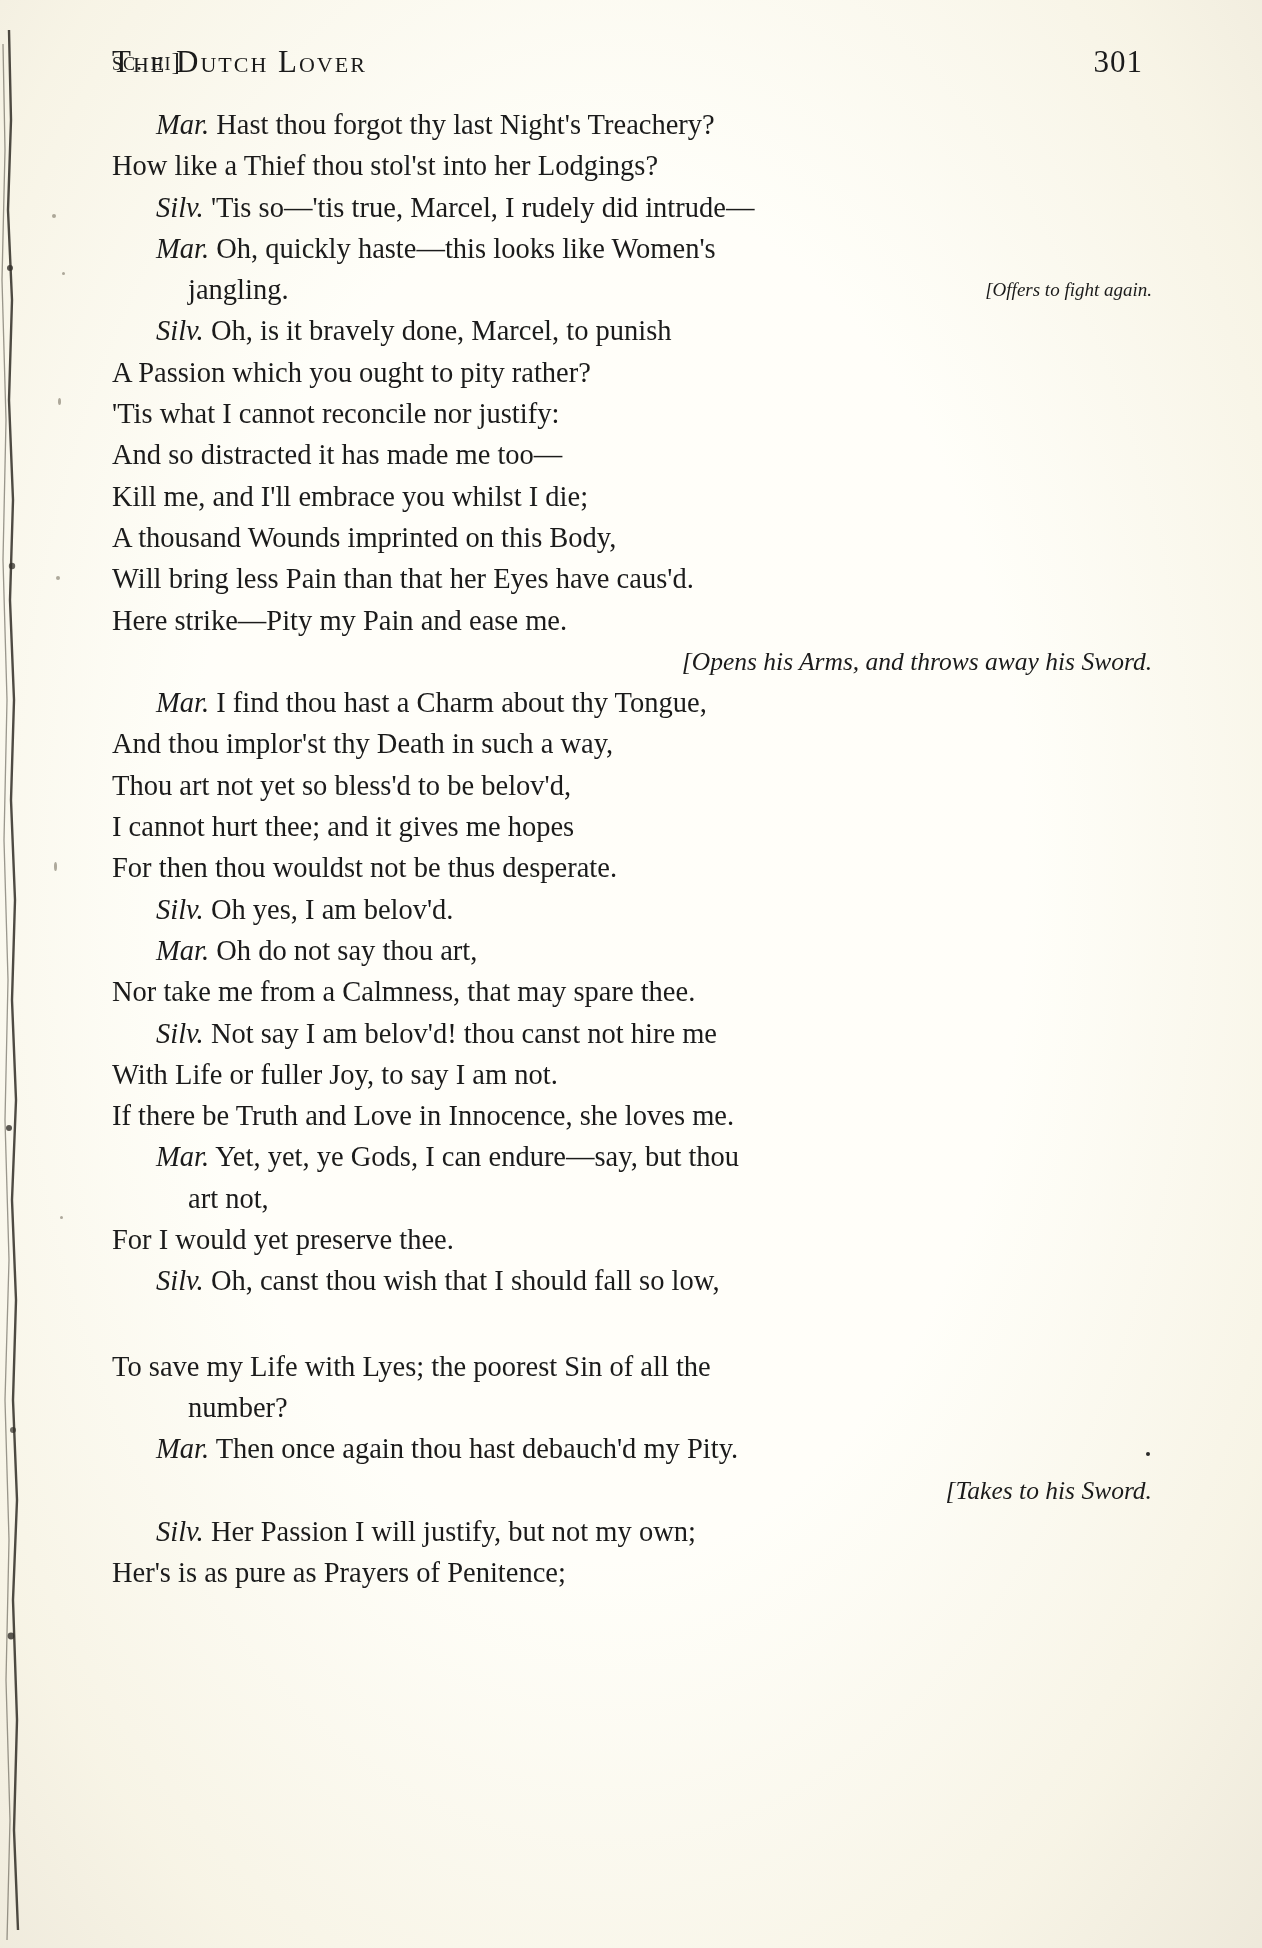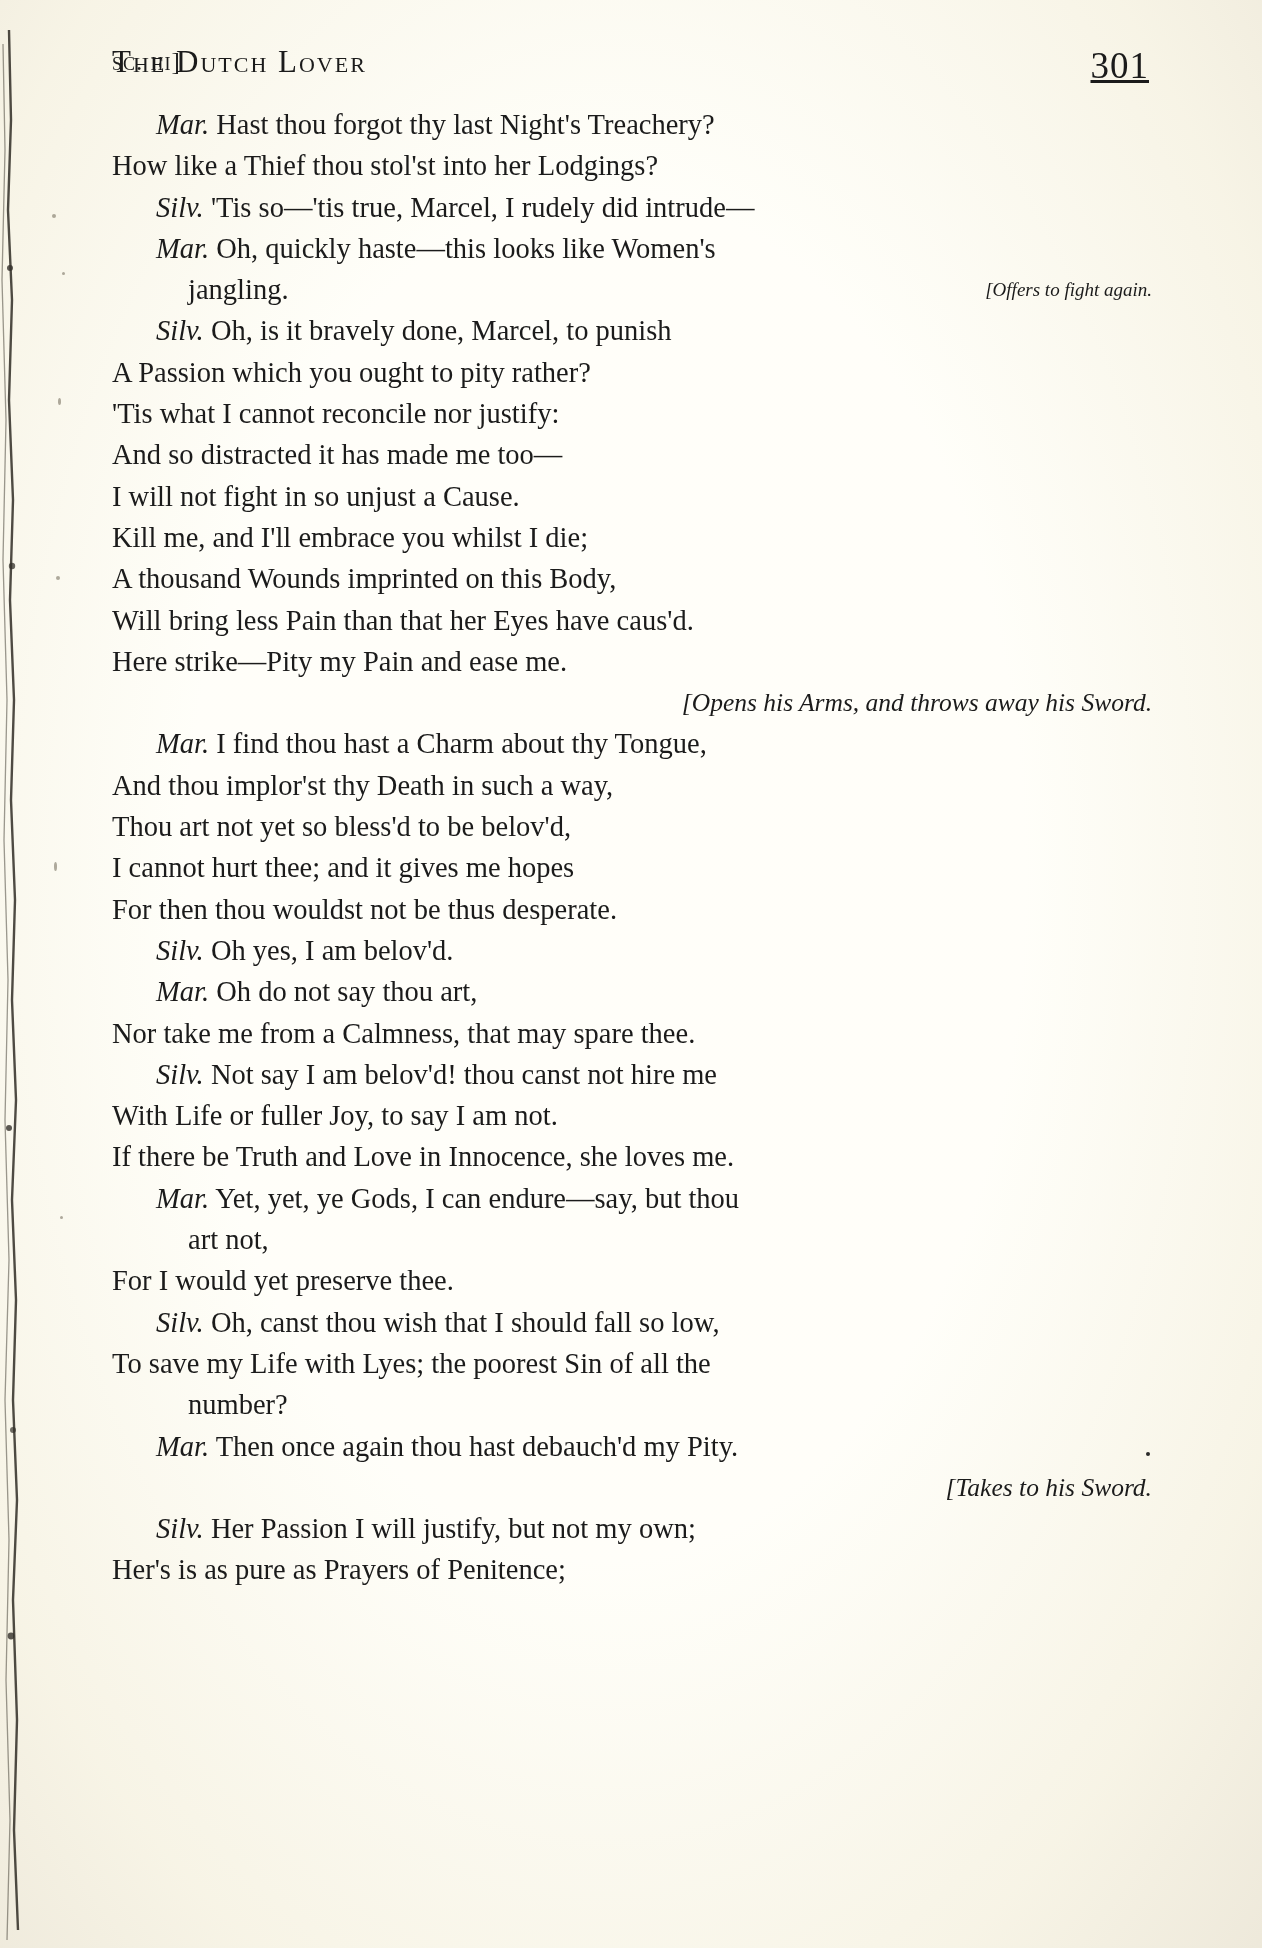--- a/index.html
+++ b/index.html
@@ -64,25 +64,24 @@
     right: 0;
     top: 0;
     text-align: left;
     font-variant: small-caps;
     font-size: 31px;
     letter-spacing: 2px;
     padding-right: 10px;
   }
   .runhead .folio-right {
     position: absolute;
-    right: 3px;
+    right: 9px;
     top: 0;
-    font-size: 37px;
+    font-size: 31px;
     letter-spacing: 1px;
-    text-decoration: underline;
   }
   .body-text {
     margin-top: 14px;
     font-size: 28.5px;
     line-height: 41.3px;
   }
   .ln {
     white-space: pre-wrap;
     position: relative;
   }
@@ -97,20 +96,21 @@
     font-size: 25.5px;
   }
   .stage-inline {
     font-style: italic;
     font-size: 19px;
   }
   .fl-right { float: right; }
   .just {
     text-align: justify;
     text-align-last: left;
+    margin-top: 44px;
   }
   .tiny-dot {
     position: absolute;
     right: 112px;
     top: 1452px;
     width: 4px; height: 4px;
     background: #2a2a2a;
     border-radius: 50%;
   }
   .speck {
@@ -161,21 +161,20 @@
 
       <div class="ln ind1"><span class="sp">Mar.</span><span> Oh, quickly haste—this looks like Women's</span></div>
 
       <div class="ln ind2"><span class="stage-inline fl-right">[Offers to fight again.</span><span>jangling.</span></div>
 
       <div class="ln ind1"><span class="sp">Silv.</span><span> Oh, is it bravely done, </span><span class="it">Marcel</span><span>, to punish</span></div>
 
       <div class="ln"><span>A Passion which you ought to pity rather?</span></div>
       <div class="ln"><span>'Tis what I cannot reconcile nor justify:</span></div>
       <div class="ln"><span>And so distracted it has made me too—</span></div>
-      <div class="ln"><span>I will not fight in so unjust a Cause.</span></div>
       <div class="ln"><span>Kill me, and I'll embrace you whilst I die;</span></div>
       <div class="ln"><span>A thousand Wounds imprinted on this Body,</span></div>
       <div class="ln"><span>Will bring less Pain than that her Eyes have caus'd.</span></div>
       <div class="ln"><span>Here strike—Pity my Pain and ease me.</span></div>
 
       <div class="ln"><span class="stage">[Opens his Arms, and throws away his Sword.</span></div>
 
       <div class="ln ind1"><span class="sp">Mar.</span><span> I find thou hast a Charm about thy Tongue,</span></div>
 
       <div class="ln"><span>And thou implor'st thy Death in such a way,</span></div>

